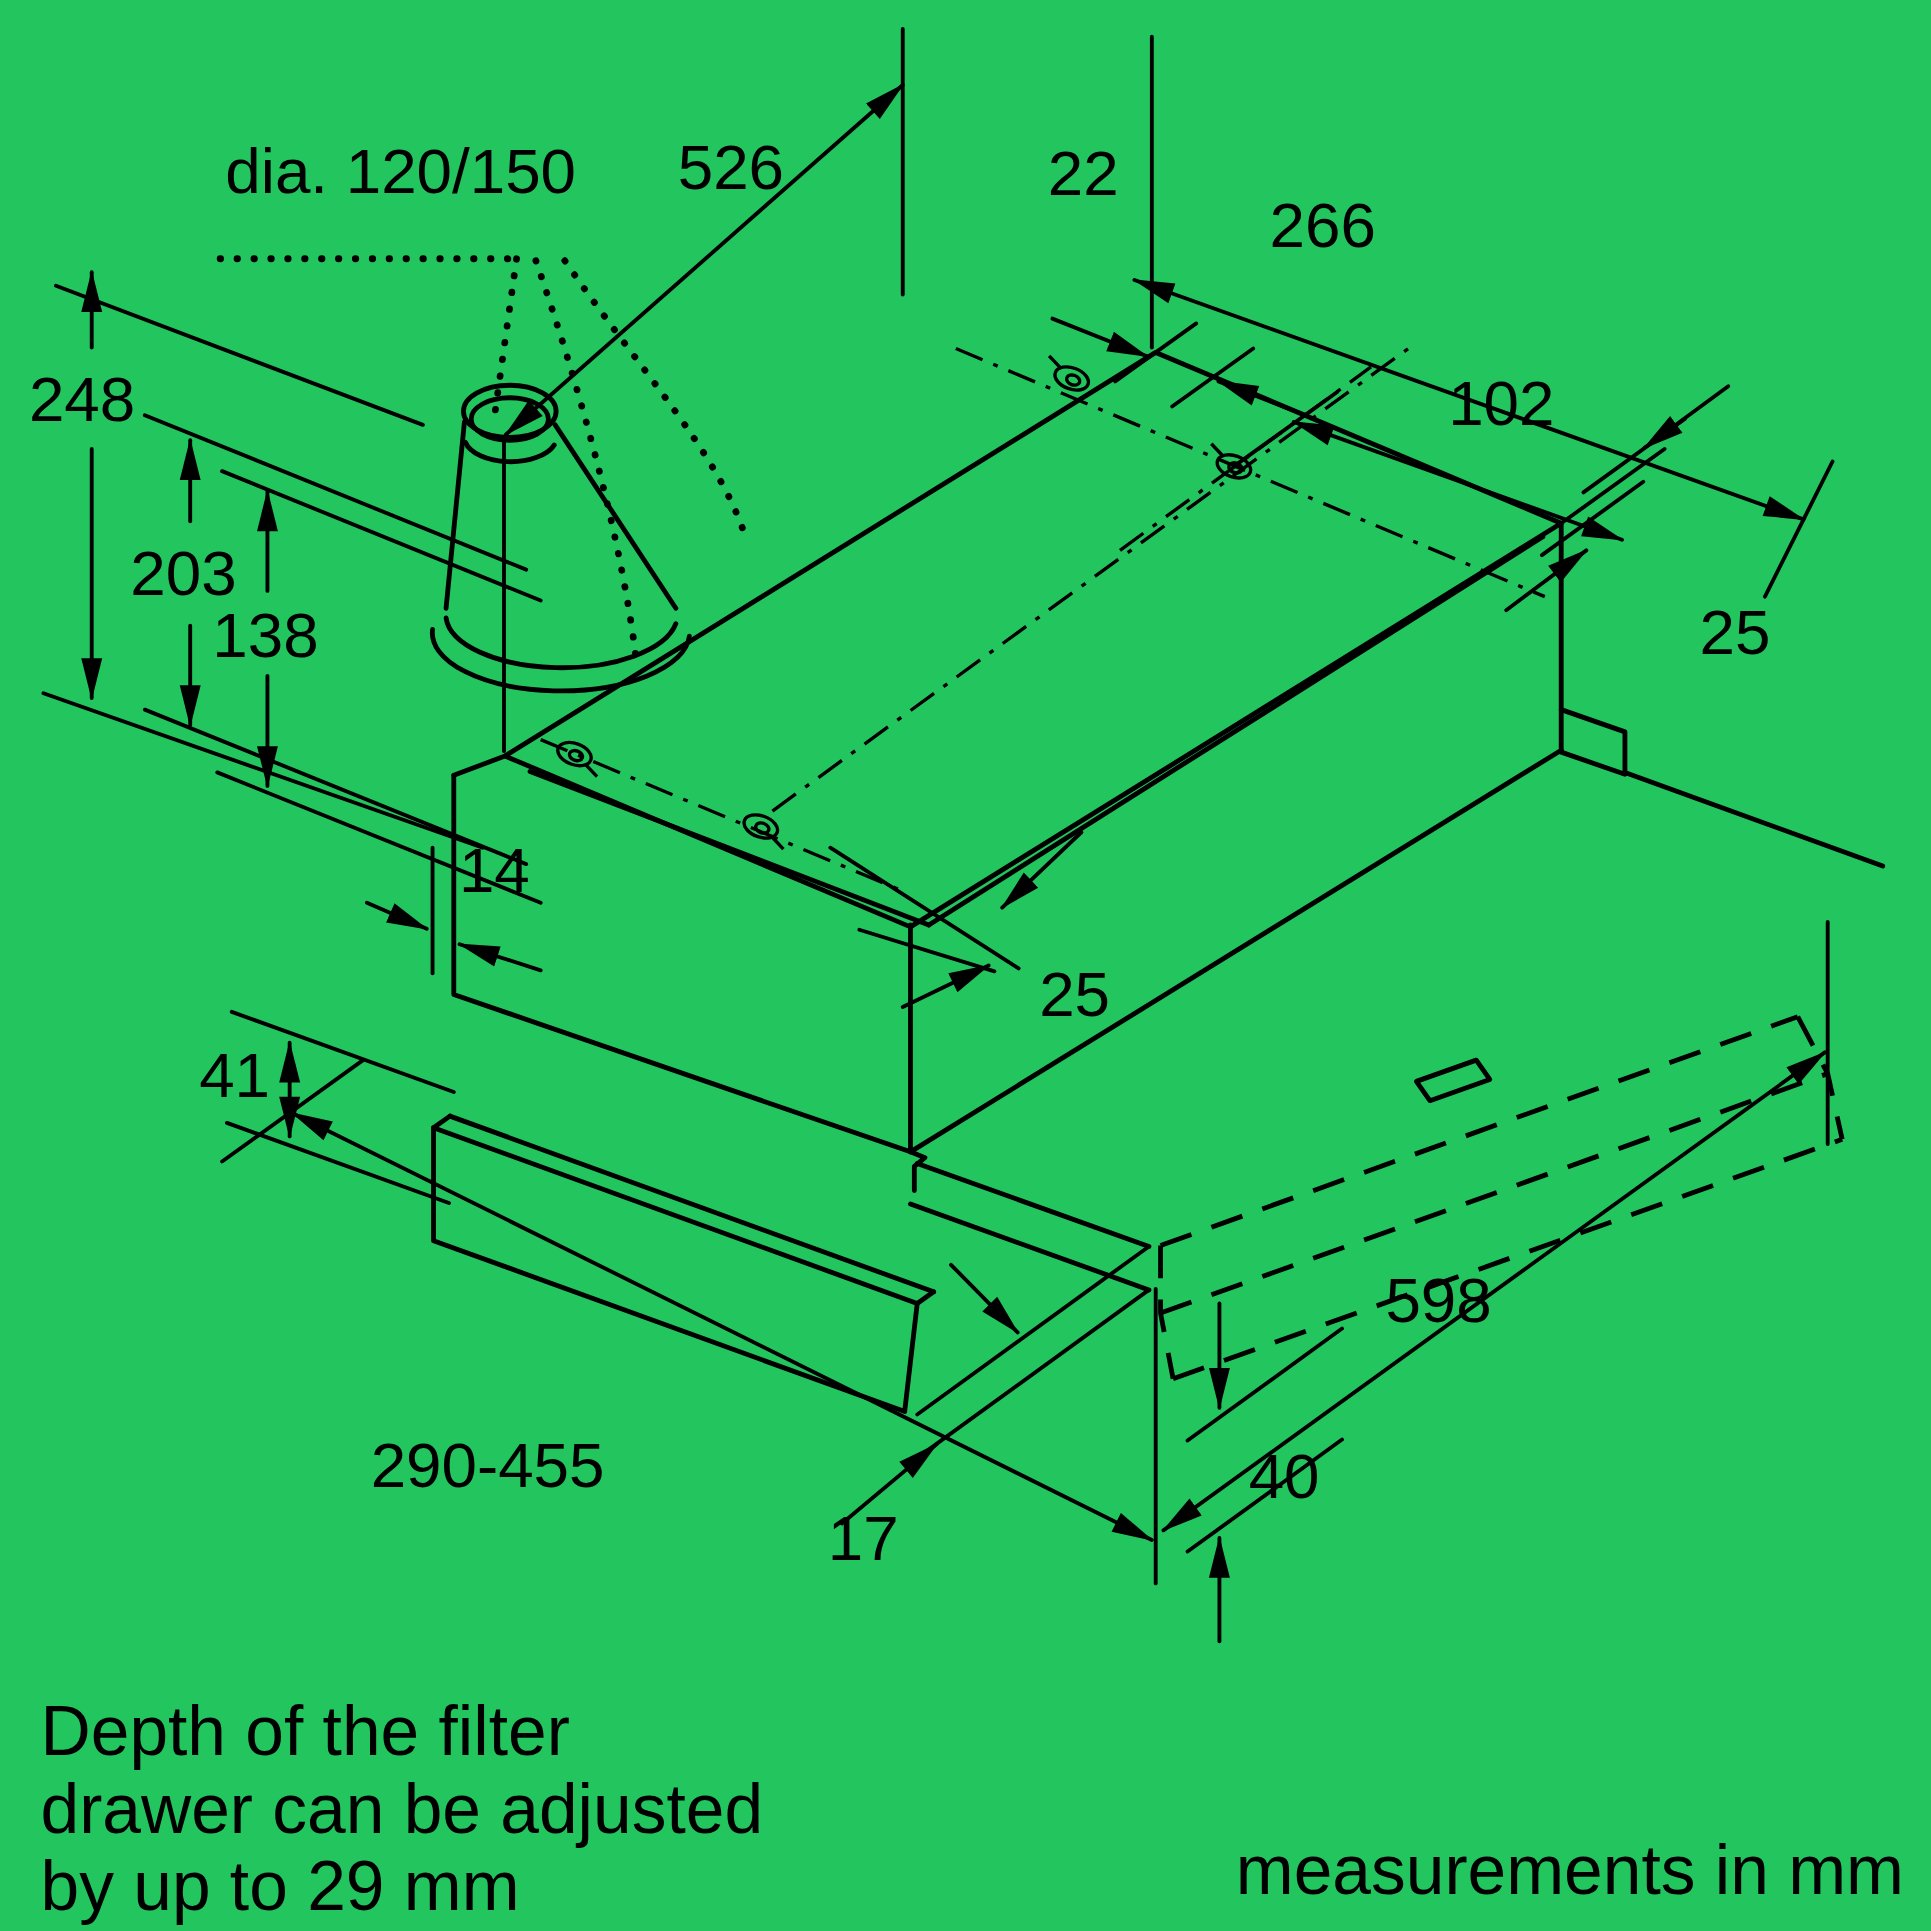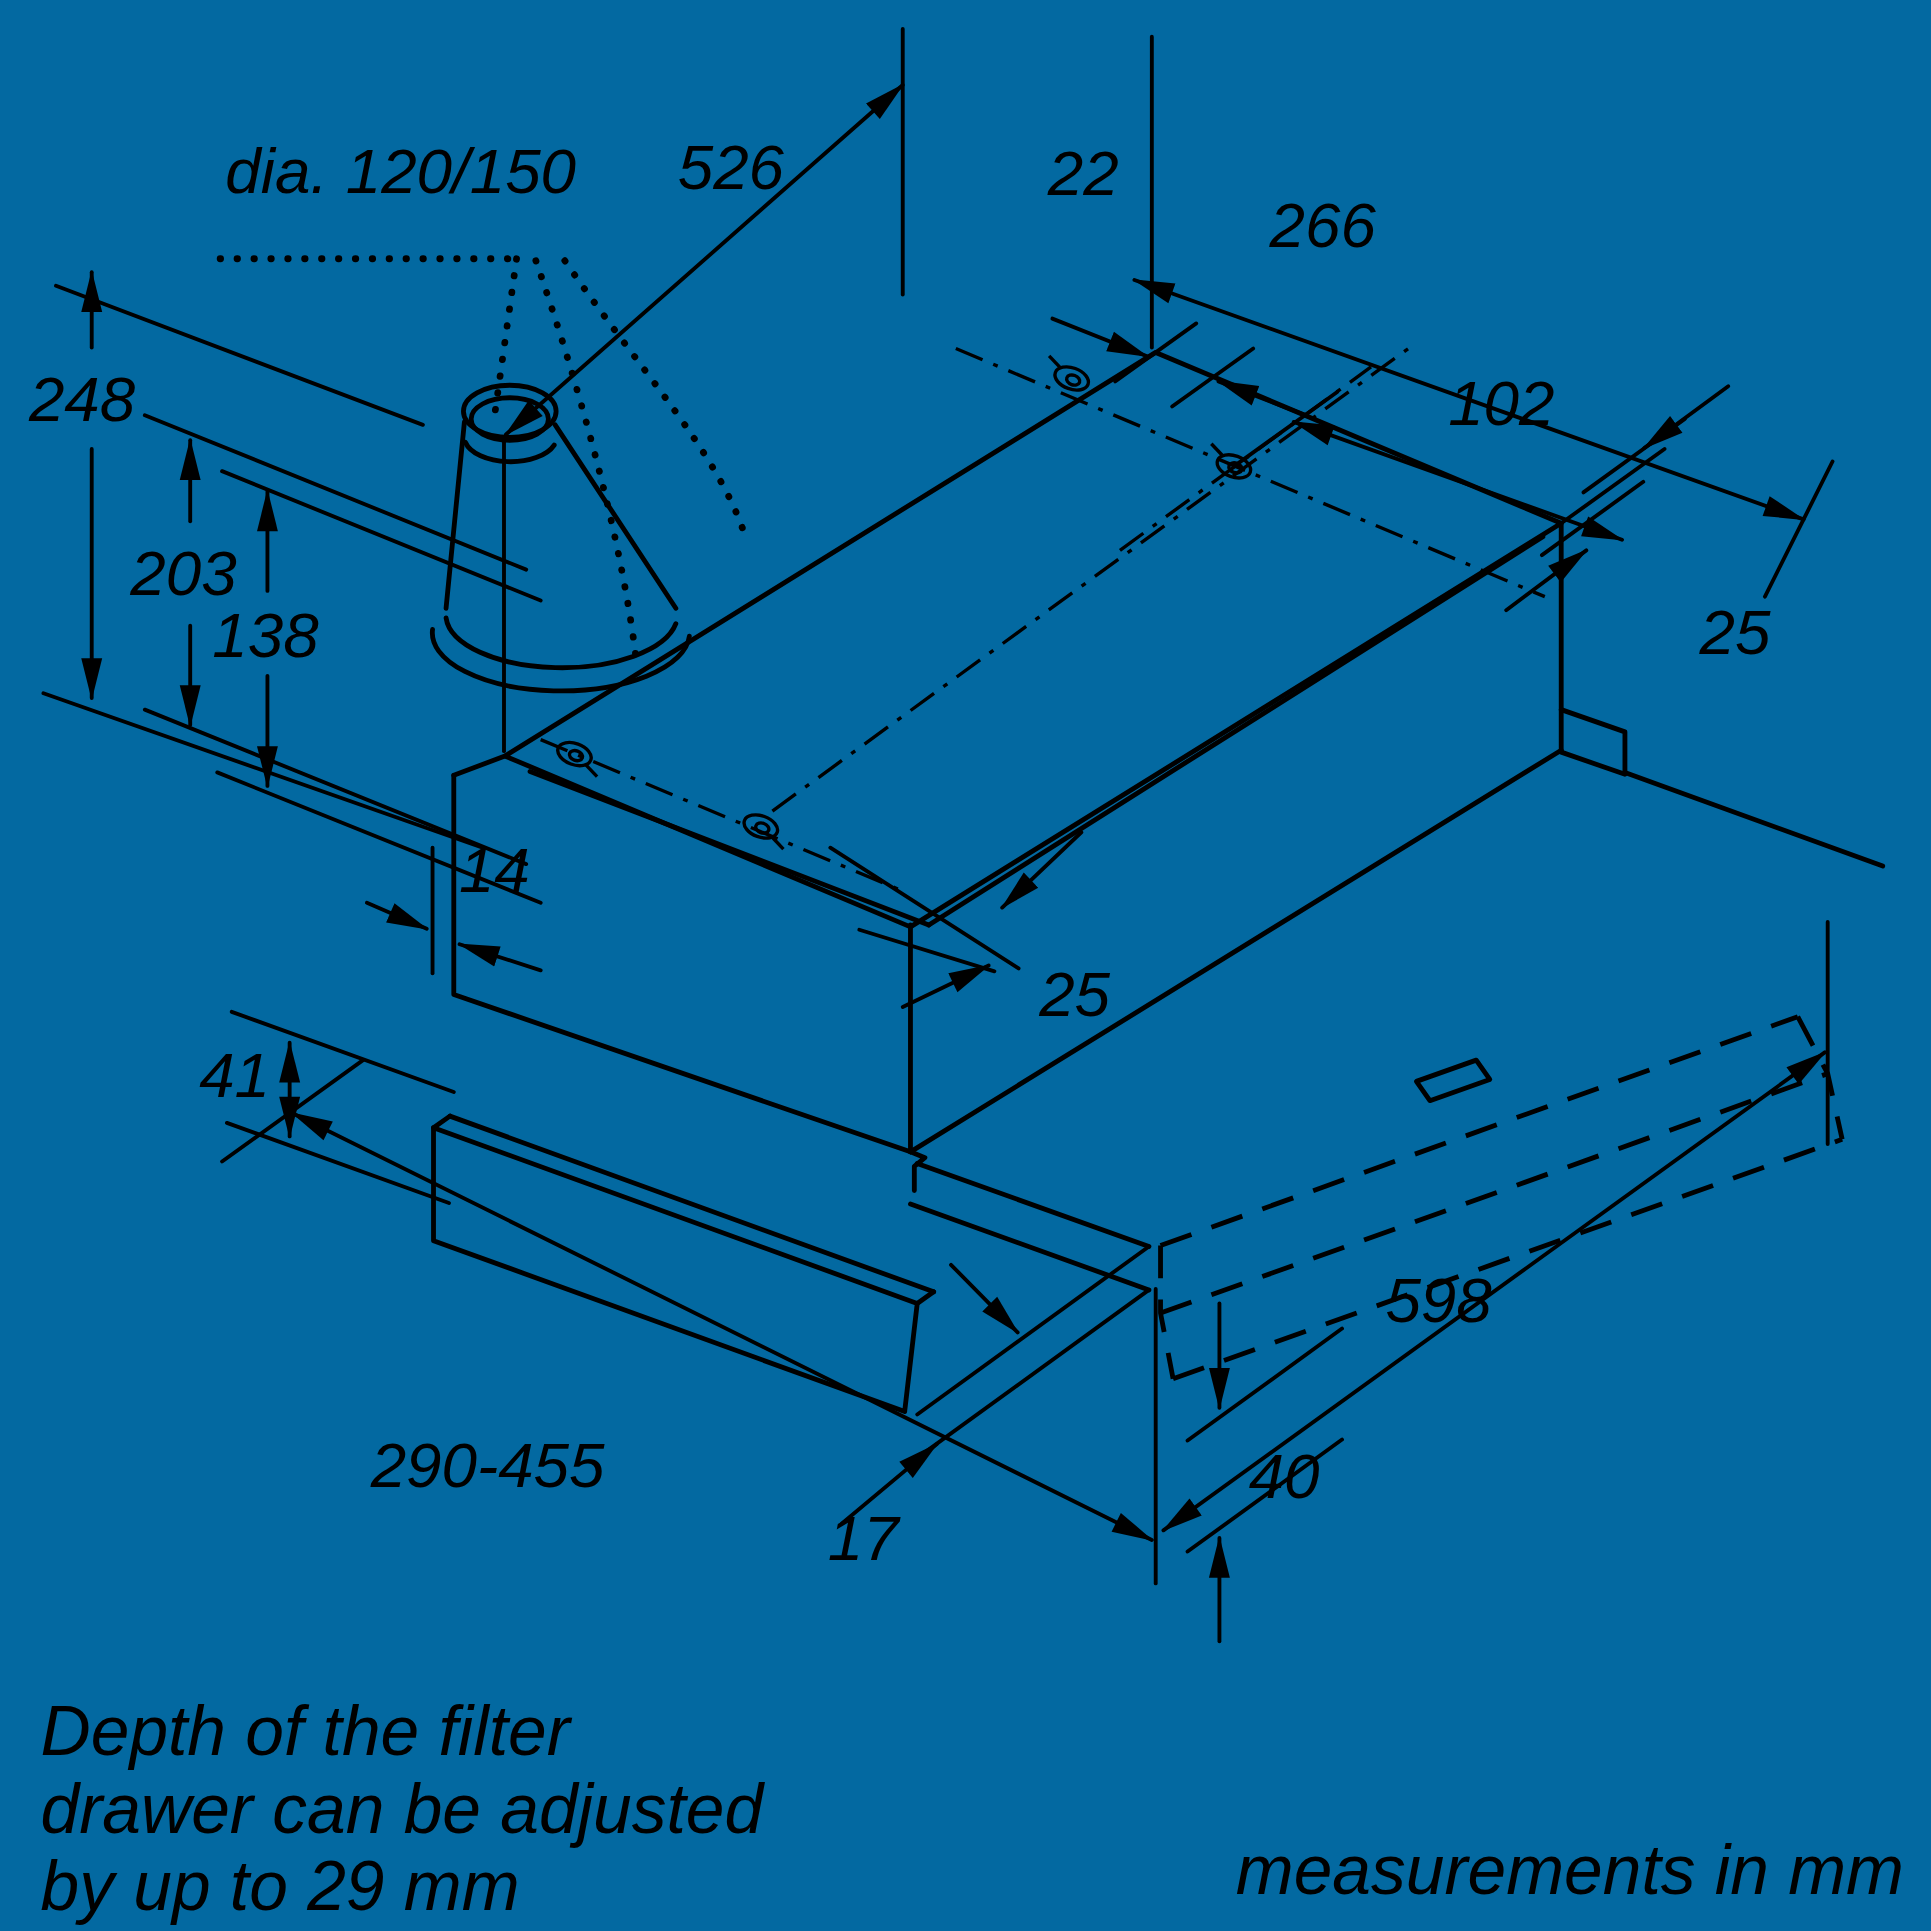--- a/index.html
+++ b/index.html
@@ -1,17 +1,17 @@
 <!DOCTYPE html>
 <html><head>
 <meta charset="utf-8">
 <style>
   html,body{margin:0;padding:0;background:#ffffff;}
-  .stage{position:relative;width:1931px;height:1931px;background:#0369a1;overflow:hidden;
-         font-family:"Liberation Sans", sans-serif;font-style:italic;}
+  .stage{position:relative;width:1931px;height:1931px;background:#22c55e;overflow:hidden;
+         font-family:"Liberation Sans", sans-serif;}
   svg{position:absolute;left:0;top:0;}
   .part{stroke:#000;stroke-width:5;fill:none;stroke-linejoin:round;stroke-linecap:round;}
   .thin{stroke:#000;stroke-width:3.5;fill:none;}
   .dim{stroke:#000;stroke-width:4;fill:none;stroke-linecap:round;}
   .dashed{stroke:#000;stroke-width:5;fill:none;stroke-dasharray:34 22;stroke-linecap:butt;}
   .dashdot{stroke:#000;stroke-width:3.5;fill:none;stroke-dasharray:30 12 5 12;}
   .dotted{stroke:#000;stroke-width:7;fill:none;stroke-dasharray:0.5 17;stroke-linecap:round;}
   .lbl{fill:#000;font-size:66px;font-family:"Liberation Sans", sans-serif;}
   .cap{fill:#000;font-size:72px;font-family:"Liberation Sans", sans-serif;}
 </style>

